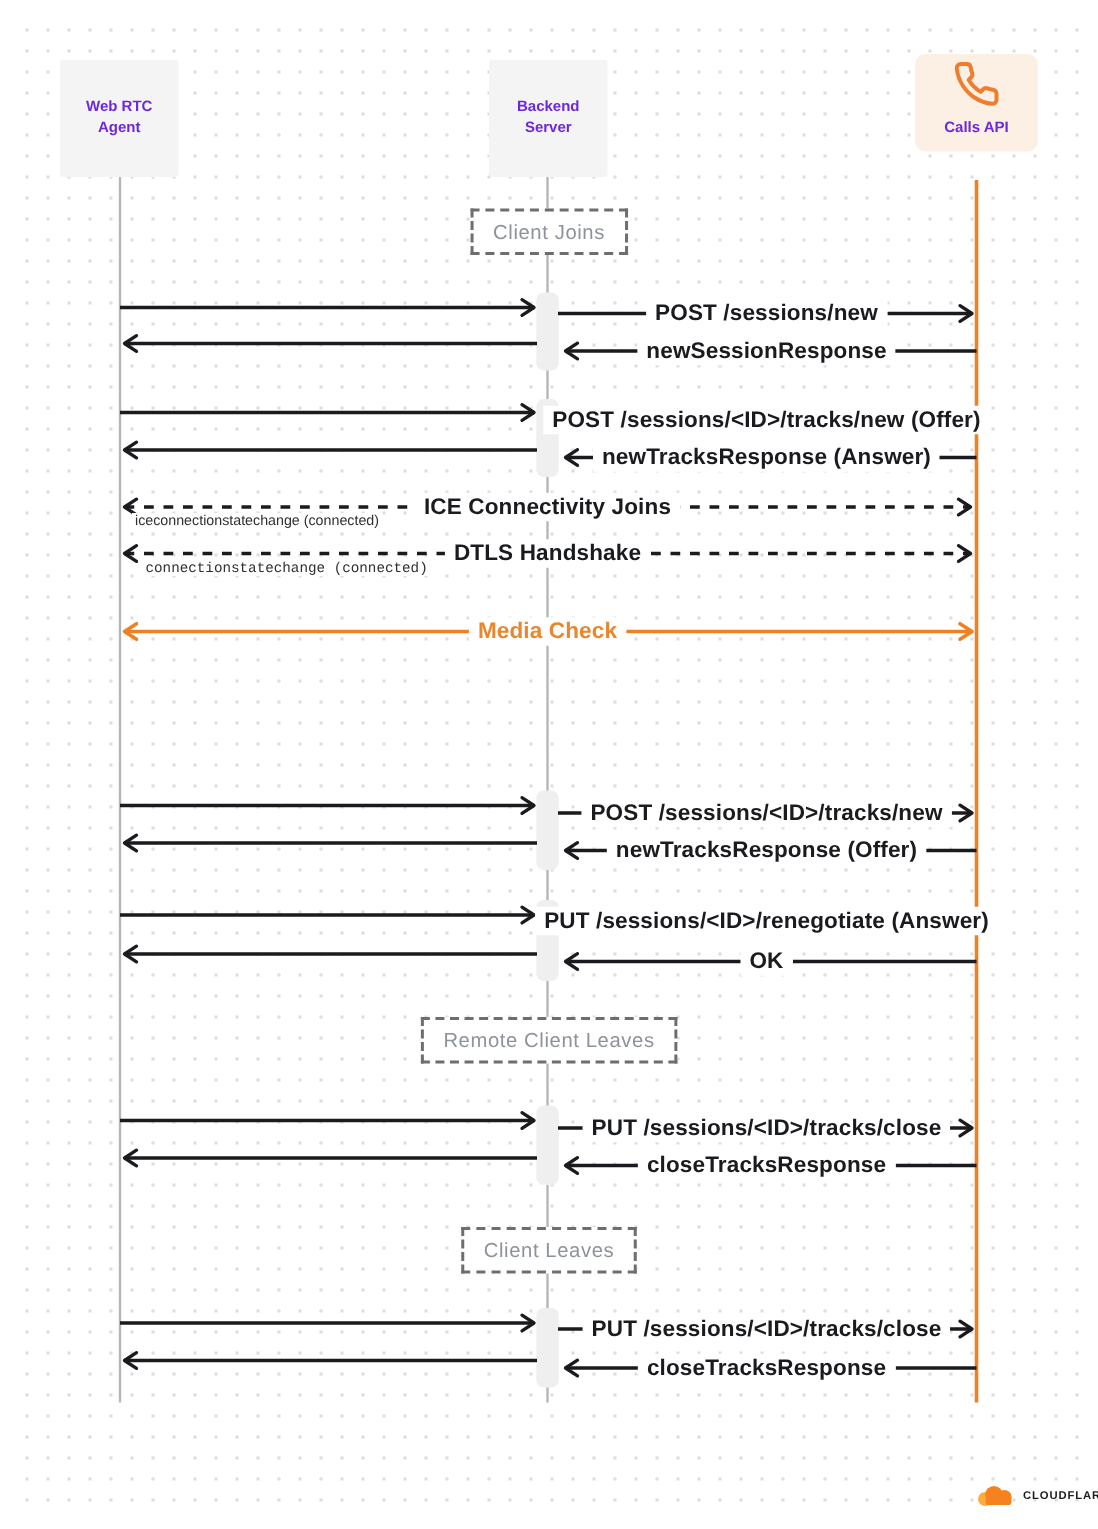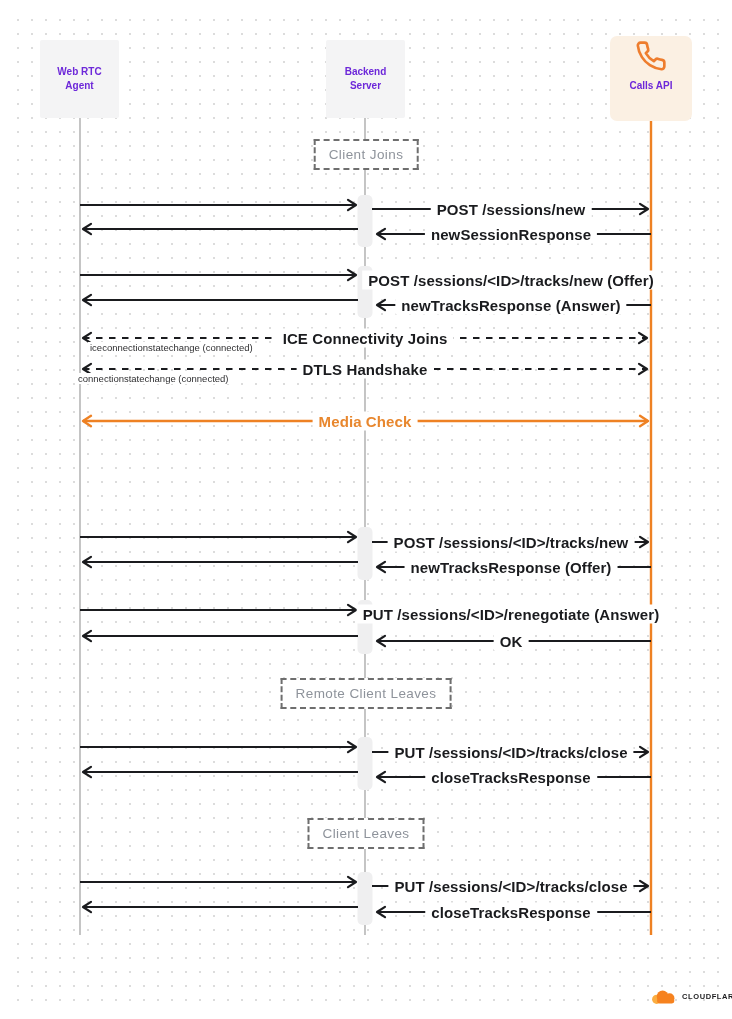--- a/index.html
+++ b/index.html
@@ -119,21 +119,21 @@
       <line x1="651" y1="912" x2="377" y2="912" marker-end="url(#ah)"></line>
     </g>
   </svg>
 
   <div class="actor" style="left:40px;top:40px;width:79px;height:78px;">
     <span>Web RTC Agent</span>
   </div>
   <div class="actor" style="left:326px;top:40px;width:79px;height:78px;">
     <span>Backend Server</span>
   </div>
-  <div class="actor calls" style="left:610px;top:36px;width:82px;height:85px;">
+  <div class="actor calls" style="left:610px;top:36px;width:82px;height:65px;">
     <span style="display:block;height:32px;">
       <svg width="32" height="32" viewBox="0 0 24 24" fill="none" stroke="#ee7d2e" stroke-width="2" stroke-linecap="round" stroke-linejoin="round">
         <path d="M22 16.92v3a2 2 0 0 1-2.18 2 19.79 19.79 0 0 1-8.63-3.07 19.5 19.5 0 0 1-6-6 19.79 19.79 0 0 1-3.07-8.67A2 2 0 0 1 4.11 2h3a2 2 0 0 1 2 1.72 12.84 12.84 0 0 0 .7 2.81 2 2 0 0 1-.45 2.11L8.09 9.91a16 16 0 0 0 6 6l1.27-1.27a2 2 0 0 1 2.11-.45 12.84 12.84 0 0 0 2.81.7A2 2 0 0 1 22 16.92z"></path>
       </svg>
     </span>
     <span>Calls API</span>
   </div>
 
   <div class="section-box" style="left:366px;top:139px;">
     <span>Client Joins</span>
@@ -155,21 +155,21 @@
   <div class="msg" style="left:511px;top:542px;">POST /sessions/&lt;ID&gt;/tracks/new</div>
   <div class="msg" style="left:511px;top:567px;">newTracksResponse (Offer)</div>
   <div class="msg" style="left:511px;top:614px;">PUT /sessions/&lt;ID&gt;/renegotiate (Answer)</div>
   <div class="msg" style="left:511px;top:641px;">OK</div>
   <div class="msg" style="left:511px;top:752px;">PUT /sessions/&lt;ID&gt;/tracks/close</div>
   <div class="msg" style="left:511px;top:777px;">closeTracksResponse</div>
   <div class="msg" style="left:511px;top:886px;">PUT /sessions/&lt;ID&gt;/tracks/close</div>
   <div class="msg" style="left:511px;top:912px;">closeTracksResponse</div>
 
   <div class="evt" style="left:88px;top:342px;">iceconnectionstatechange (connected)</div>
-  <div class="evt" style="left:76px;top:373px;">connectionstatechange (connected)</div>
+  <div class="evt" style="left:95px;top:373px;font-family:Liberation Mono, monospace;">connectionstatechange (connected)</div>
 
 
   <div class="brand">
     <span style="display:block;height:17px;">
       <svg width="28" height="17" viewBox="0 0 30 18">
         <circle cx="7.2" cy="12" r="5" fill="#fbad41"></circle>
         <circle cx="13.5" cy="9" r="6.3" fill="#f6821f"></circle>
         <circle cx="21" cy="10.8" r="5.2" fill="#f6821f"></circle>
         <rect x="7.5" y="11" width="18.6" height="5.4" rx="2.6" fill="#f6821f"></rect>
       </svg>

